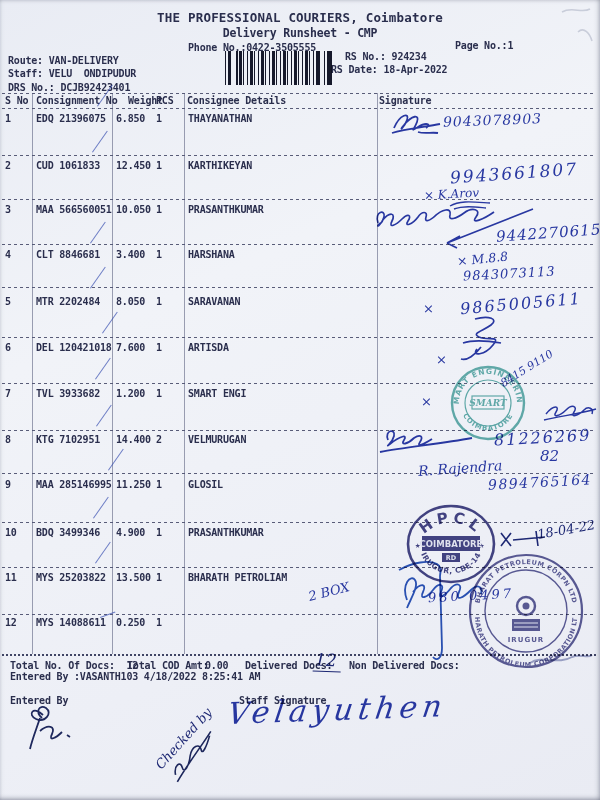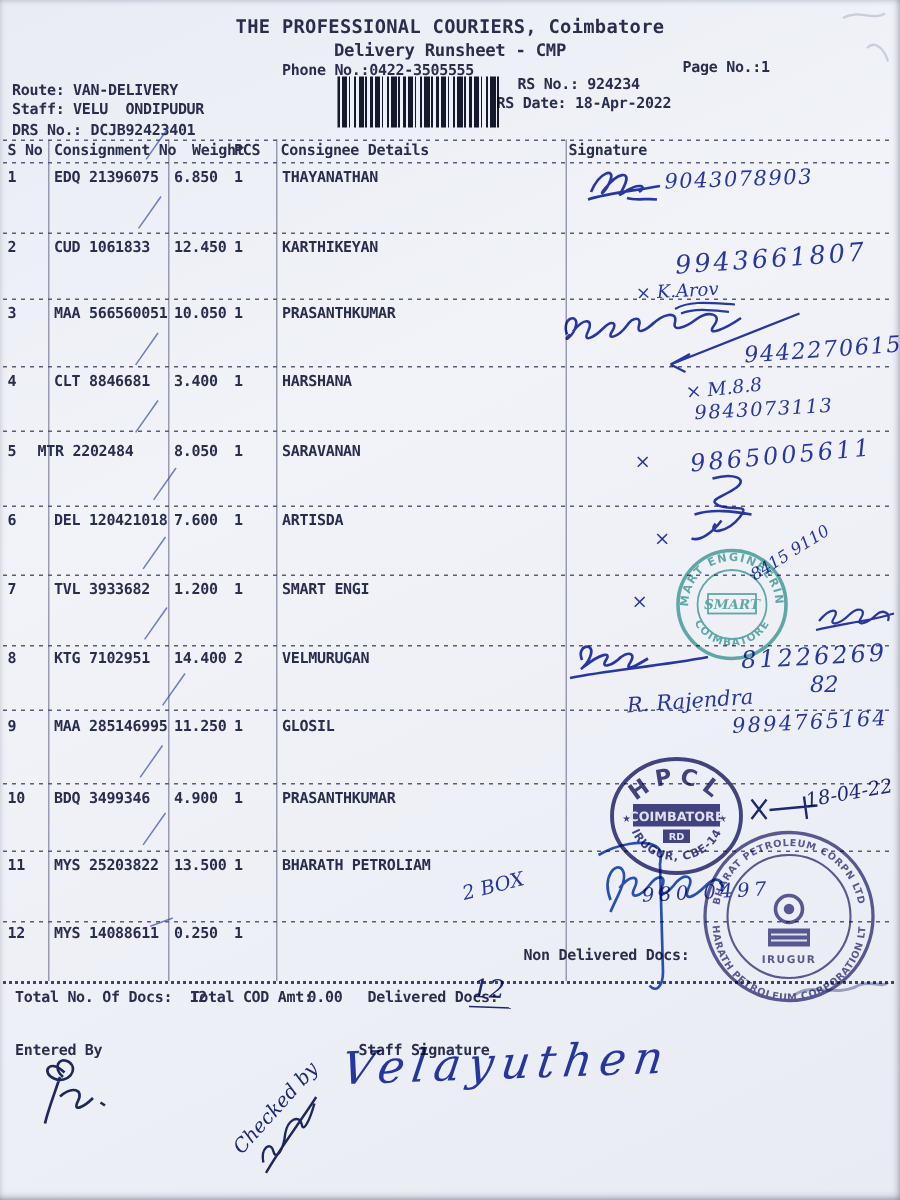--- a/index.html
+++ b/index.html
@@ -102,21 +102,21 @@
   <div class="row" style="top:249px">
     <span class="pr" style="left:5px">4</span>
     <span class="pr" style="left:36px">CLT 8846681</span>
     <span class="pr" style="left:116px">3.400</span>
     <span class="pr" style="left:156px">1</span>
     <span class="pr" style="left:188px">HARSHANA</span>
     <span class="tick" style="left:90px;top:-6px"></span>
   </div>
   <div class="row" style="top:296px">
     <span class="pr" style="left:5px">5</span>
-    <span class="pr" style="left:25px">MTR 2202484</span>
+    <span class="pr" style="left:36px">MTR 2202484</span>
     <span class="pr" style="left:116px">8.050</span>
     <span class="pr" style="left:156px">1</span>
     <span class="pr" style="left:188px">SARAVANAN</span>
     <span class="tick" style="left:90px;top:-8px"></span>
   </div>
   <div class="row" style="top:342px">
     <span class="pr" style="left:5px">6</span>
     <span class="pr" style="left:36px">DEL 120421018</span>
     <span class="pr" style="left:116px">7.600</span>
     <span class="pr" style="left:156px">1</span>
@@ -169,21 +169,22 @@
     <span class="pr" style="left:116px">0.250</span>
     <span class="pr" style="left:156px">1</span>
     <span class="pr" style="left:188px"></span>
     <span class="tick" style="left:100px;top:0;width:16px;transform:rotate(-20deg)"></span>
   </div>
 
   <div class="pr" style="left:10px;top:660px">Total No. Of Docs:  12</div>
   <div class="pr" style="left:127px;top:660px">Total COD Amt:</div>
   <div class="pr" style="left:205px;top:660px">0.00</div>
   <div class="pr" style="left:245px;top:660px">Delivered Docs:</div>
-  <div class="pr" style="left:349px;top:632px">Non Delivered Docs:</div>
+  <div class="pr" style="left:349px;top:660px">Non Delivered Docs:</div>
+  <div class="pr" style="left:10px;top:671px">Entered By :VASANTH103 4/18/2022 8:25:41 AM</div>
   <div class="pr" style="left:10px;top:695px">Entered By</div>
   <div class="pr" style="left:239px;top:695px">Staff Signature</div>
 
   <div class="hw hw-dark" style="left:313px;top:650px;font-size:17px;border-bottom:1.6px solid #1f2a78;padding:0 4px 1px 2px;transform:rotate(2deg)">12</div>
 
   <div class="hw" style="left:443px;top:112px;font-size:14px;letter-spacing:1px;transform:rotate(-2deg)">9043078903</div>
   <div class="hw" style="left:450px;top:163px;font-size:17px;letter-spacing:2px;transform:rotate(-4deg)">9943661807</div>
   <div class="hw" style="left:424px;top:187px;font-size:12px;transform:rotate(-3deg)">× K.Arov</div>
   <div class="hw" style="left:496px;top:224px;font-size:15px;letter-spacing:1px;transform:rotate(-4deg)">9442270615</div>
   <div class="hw" style="left:457px;top:251px;font-size:12.5px;transform:rotate(-6deg)">× M.8.8</div>

